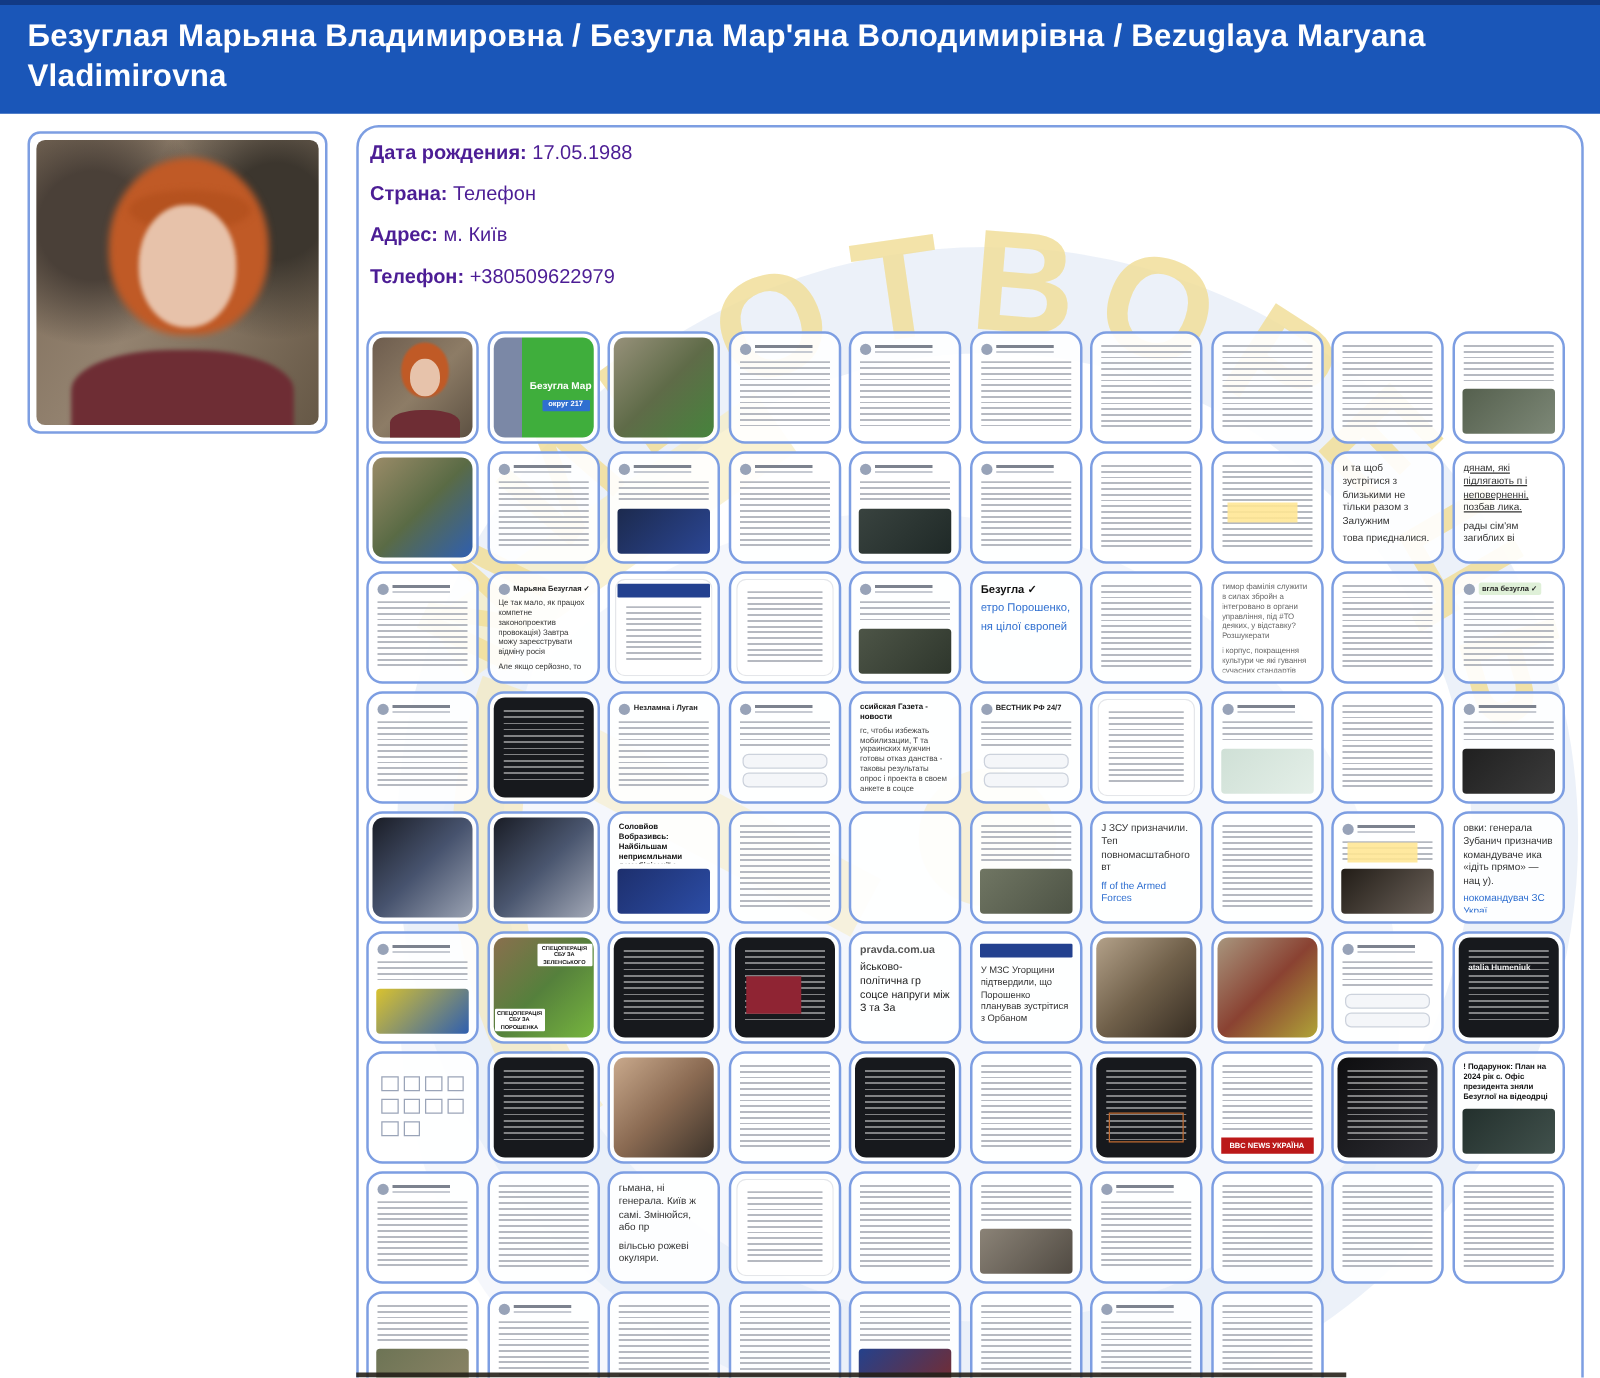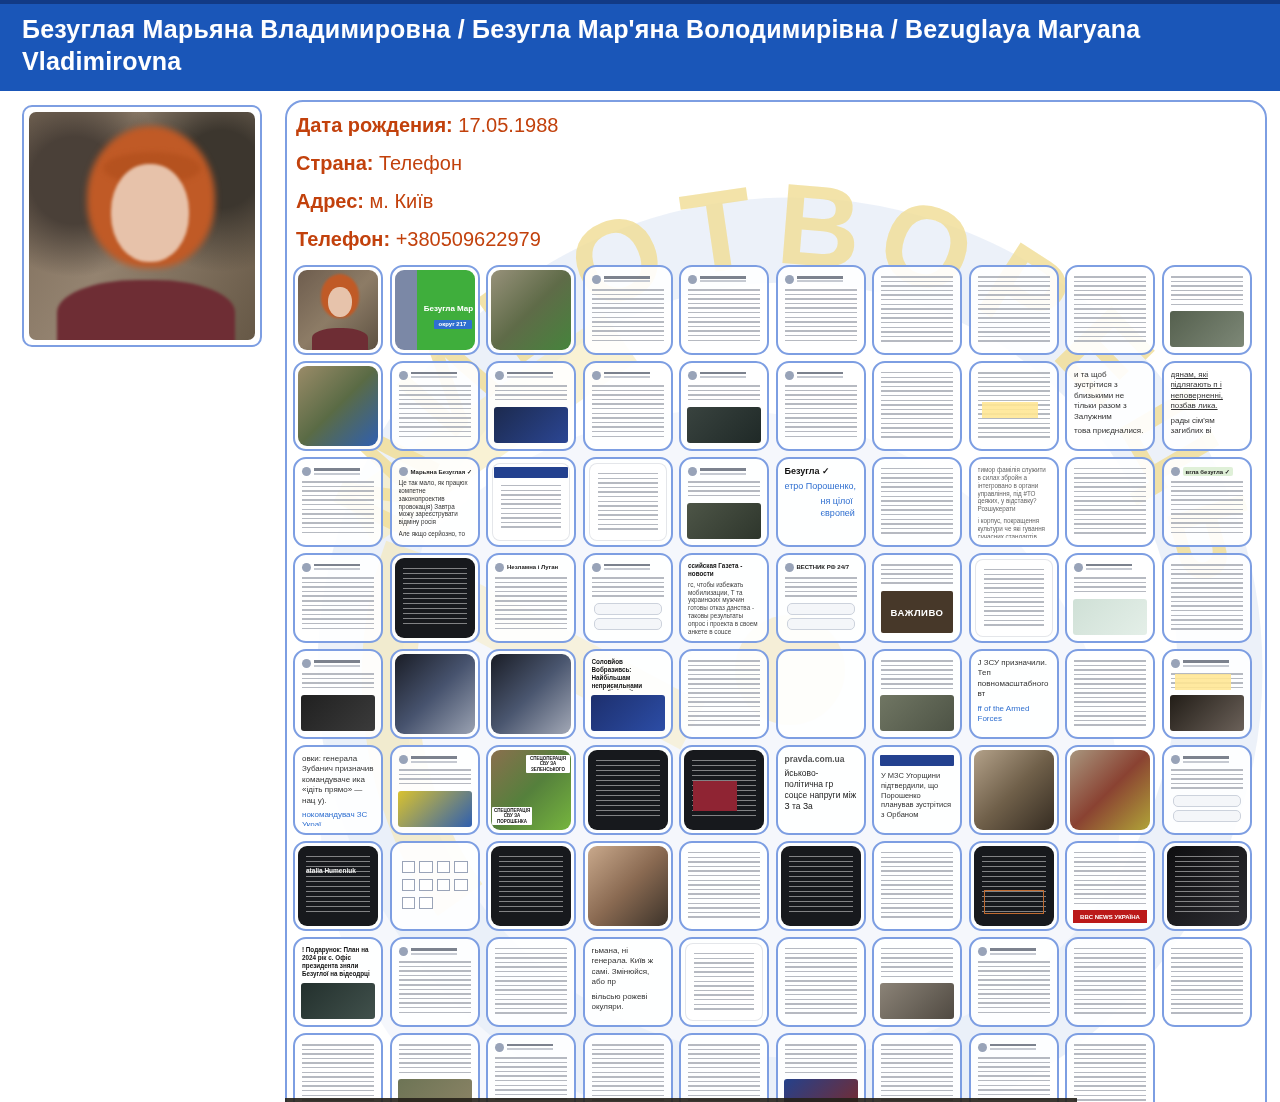--- a/index.html
+++ b/index.html
@@ -29,21 +29,21 @@
 
   
   .panel{position:absolute;left:285px;top:100px;width:982px;height:1060px;background:#ffffff;
          border:2px solid #7d9ee2;border-radius:18px;box-sizing:border-box;z-index:0;}
 
   
   .wm{position:absolute;left:290px;top:70px;z-index:1;pointer-events:none;}
 
   
   .info{position:absolute;left:296px;top:114px;z-index:2;}
-  .info-row{font-size:20px;color:#c2410c;margin-bottom:15px;}
+  .info-row{font-size:16px;color:#4c1d95;margin-bottom:15px;}
   .lbl{font-weight:700;}
 
   
   #grid{position:absolute;left:293px;top:265px;width:962px;display:grid;
         grid-template-columns:repeat(10,90px);column-gap:6.5px;row-gap:6px;z-index:2;}
   .cell{position:relative;width:90px;height:90px;border:2px solid #7d9ee2;border-radius:13px;
         background:rgba(255,255,255,.9);overflow:hidden;box-sizing:border-box;}
   .fill{position:absolute;inset:3px;border-radius:9px;}
   .tx{position:absolute;left:7px;right:7px;top:9px;bottom:9px;opacity:.85;
       background-image:repeating-linear-gradient(to bottom,#a9adb6 0,#a9adb6 1.5px,transparent 1.5px,transparent 4.6px);}
@@ -259,21 +259,21 @@
         <span class="av"></span>
         <span class="nbars"></span>
       </div>
       <div class="tx" style="top: 22px; bottom: 46px;"></div>
       <div class="strip" style="background: linear-gradient(135deg, rgb(77, 85, 71), rgb(46, 54, 44));"></div>
     </div>
     <div class="cell k-big">
       <div class="bigwrap" style="font-size: 9px;">
         <div class="bh">Безугла ✓</div>
         <div class="bp" style="color: rgb(47, 111, 208);">етро Порошенко,</div>
-        <div class="bp" style="color: rgb(47, 111, 208); margin-left: 36px;">ня цілої європей</div>
+        <div class="bp" style="color: rgb(47, 111, 208);">ня цілої європей</div>
       </div>
     </div>
     <div class="cell k-lines">
       <div class="tx"></div>
     </div>
     <div class="cell k-big">
       <div class="bigwrap small">
         <div class="bp" style="color: rgb(102, 102, 102);">тимор фамілія служити в силах збройн а інтегровано в органи управління, під #ТО деяких, у відставку? Розшукерати</div>
         <div class="bp" style="color: rgb(102, 102, 102);">і корпус, покращення культури че які гування сучасних стандартів офіцерськ</div>
       </div>
@@ -323,24 +323,20 @@
     </div>
     <div class="cell k-poll">
       <div class="ph">
         <span class="av"></span>
         <span class="pname">ВЕСТНИК РФ 24/7</span>
       </div>
       <div class="tx" style="top: 22px; bottom: 42px;"></div>
       <div class="prow" style="bottom: 26px;"></div>
       <div class="prow" style="bottom: 11px;"></div>
     </div>
-    <div class="cell k-block">
-      <div class="tx" style="bottom: 56px;"></div>
-      <div class="blockbox">ВАЖЛИВО</div>
-    </div>
     <div class="cell k-doc">
       <div class="docsheet"></div>
       <div class="tx" style="inset: 14px 13px;"></div>
     </div>
     <div class="cell k-post">
       <div class="ph">
         <span class="av"></span>
         <span class="nbars"></span>
       </div>
       <div class="tx" style="top: 22px; bottom: 46px;"></div>

